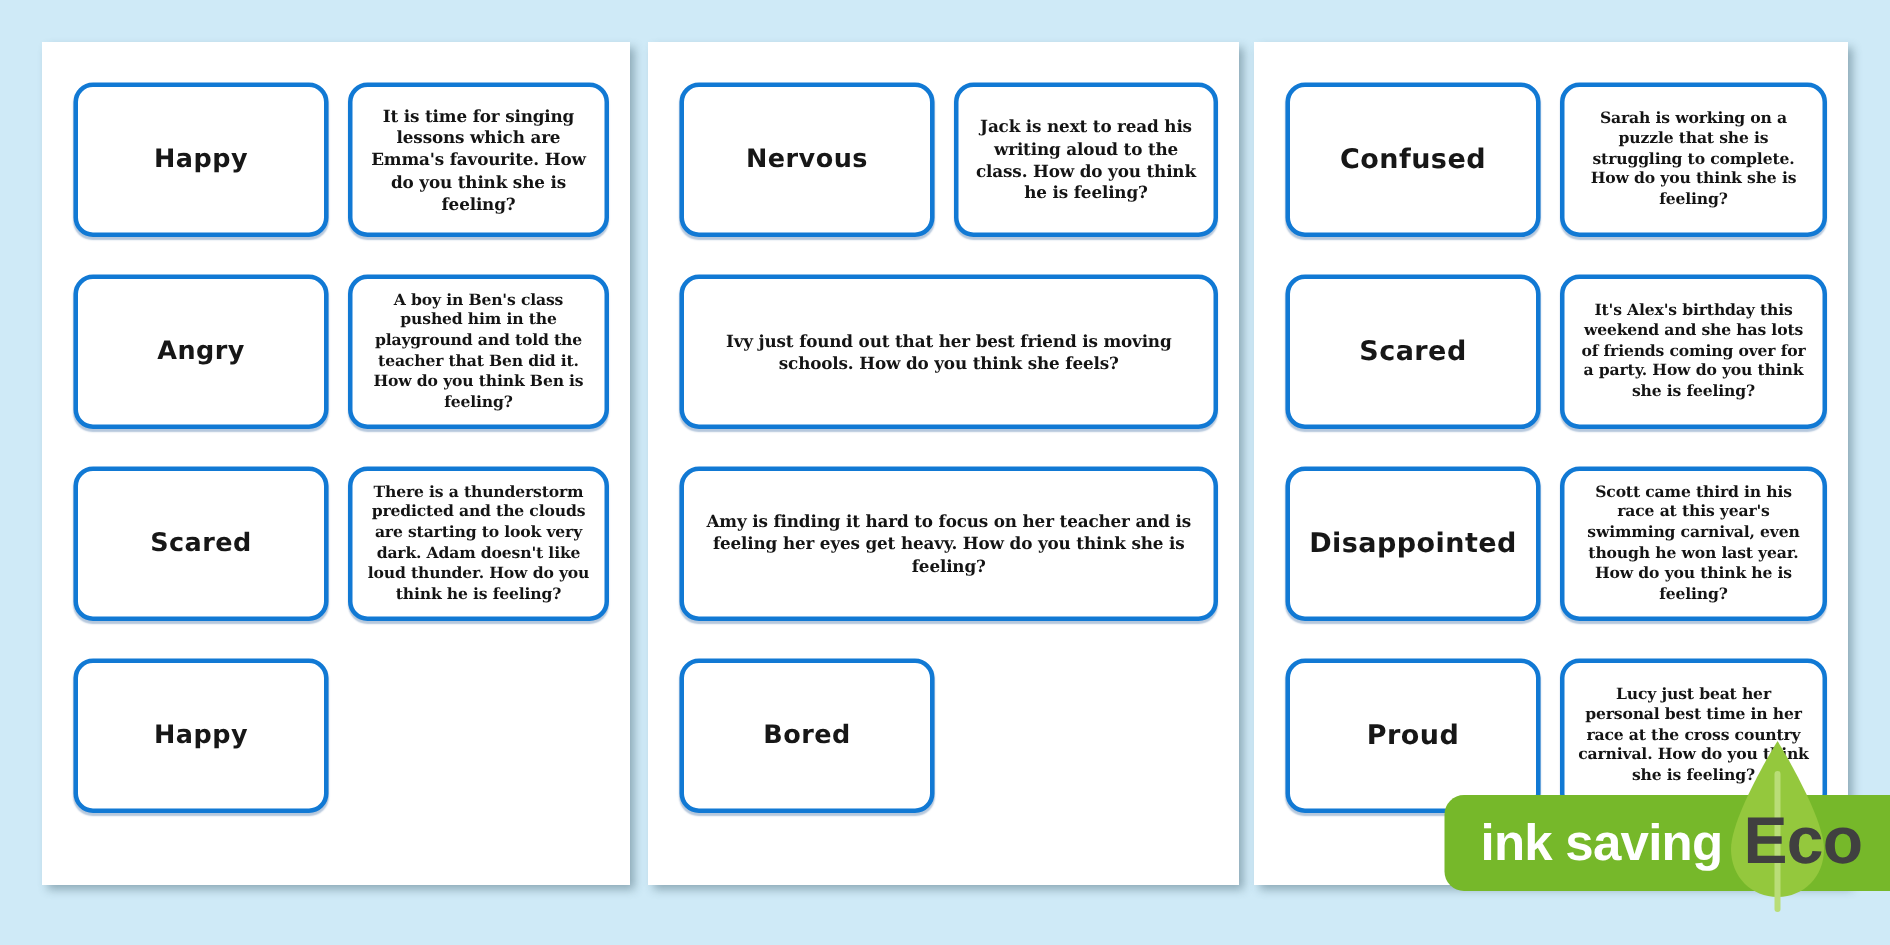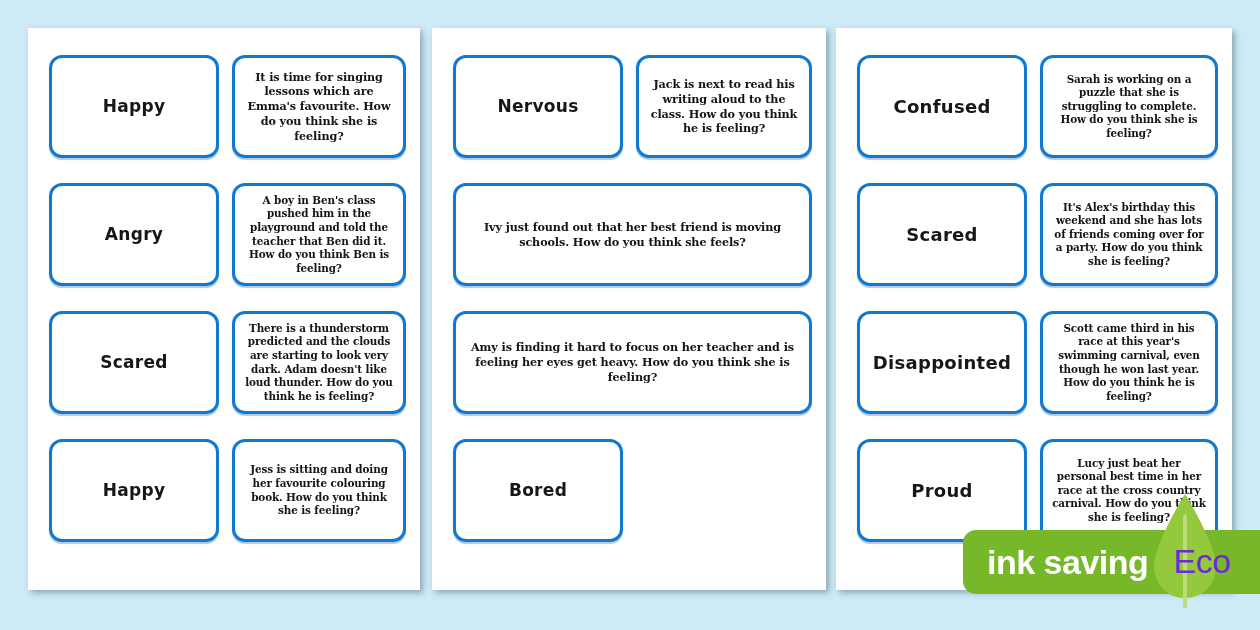--- a/index.html
+++ b/index.html
@@ -134,23 +134,23 @@
     height: 118px;
   }
   .eco-leaf svg { display: block; }
   .eco-word {
     position: absolute;
     left: 196px;
     top: 12px;
     width: 86px;
     text-align: center;
     font-family: "Liberation Sans", sans-serif;
-    font-size: 34px;
-    font-weight: normal;
-    color: #6d28d9;
+    font-size: 44px;
+    font-weight: bold;
+    color: #404040;
     line-height: 38px;
     letter-spacing: -0.5px;
   }
 </style>
 </head>
 <body>
 
 <div class="sheet-row">
 
   <div class="page page-1">
@@ -179,23 +179,20 @@
           <div class="emotion-label">Scared</div>
         </div>
         <div class="card card-scenario">
           <div class="scenario-text tight">There is a thunderstorm predicted and the clouds are starting to look very dark. Adam doesn't like loud thunder. How do you think he is feeling?</div>
         </div>
       </div>
 
       <div class="card-pair">
         <div class="card card-emotion">
           <div class="emotion-label">Happy</div>
-        </div>
-        <div class="card card-scenario">
-          <div class="scenario-text tight">Jess is sitting and doing her favourite colouring book. How do you think she is feeling?</div>
         </div>
       </div>
 
     </div>
   </div>
 
   <div class="page page-2">
     <div class="card-grid">
 
       <div class="card-pair">

